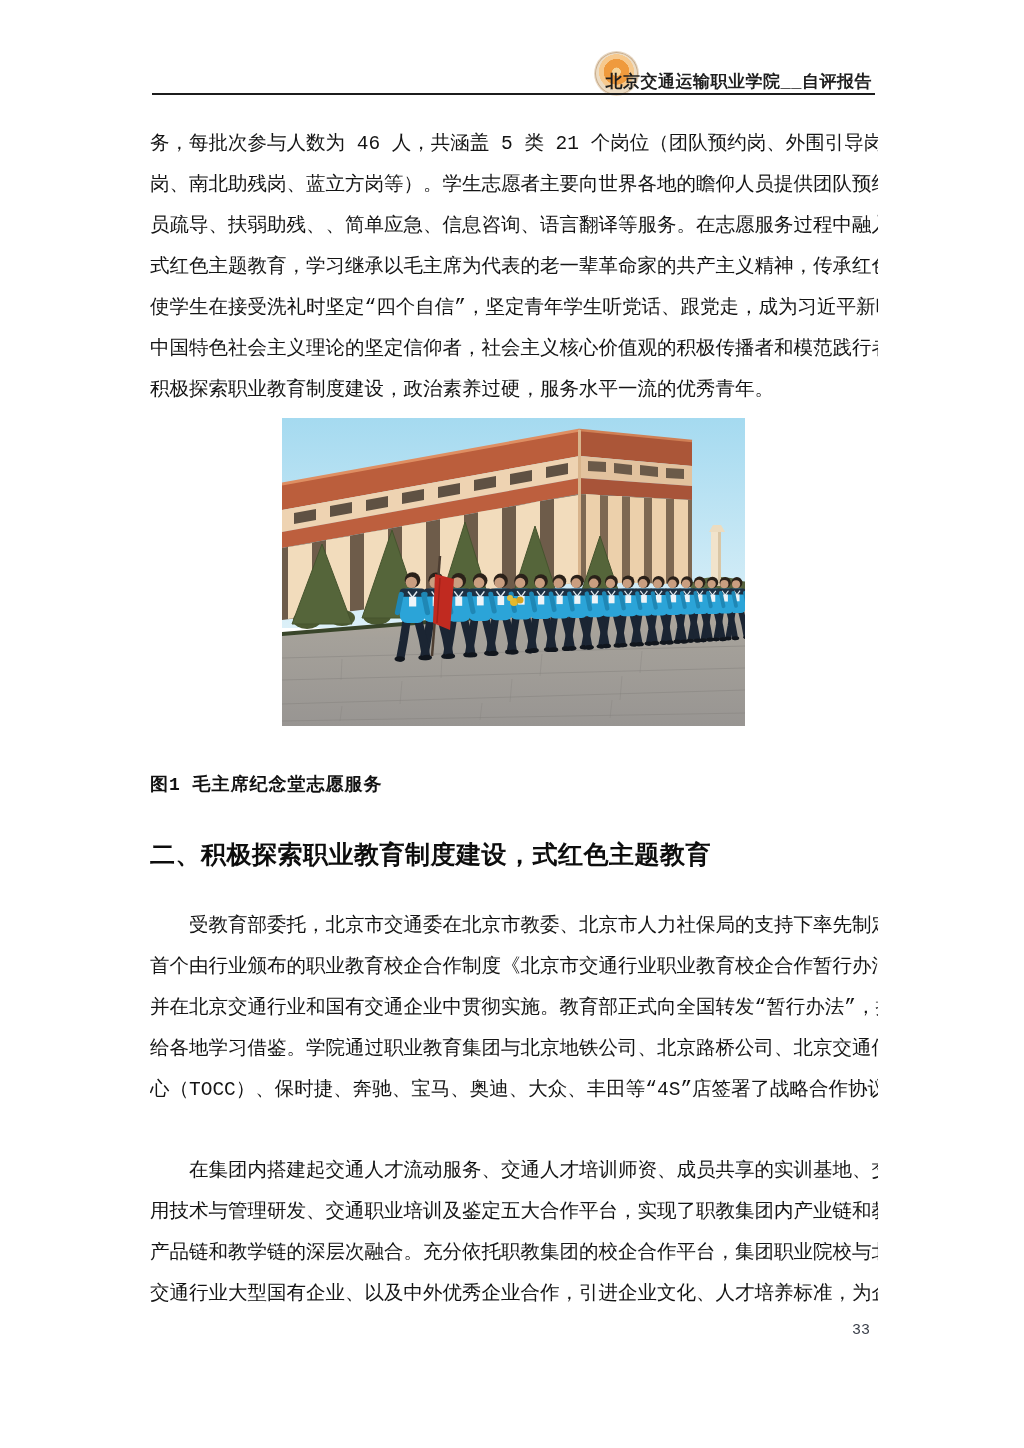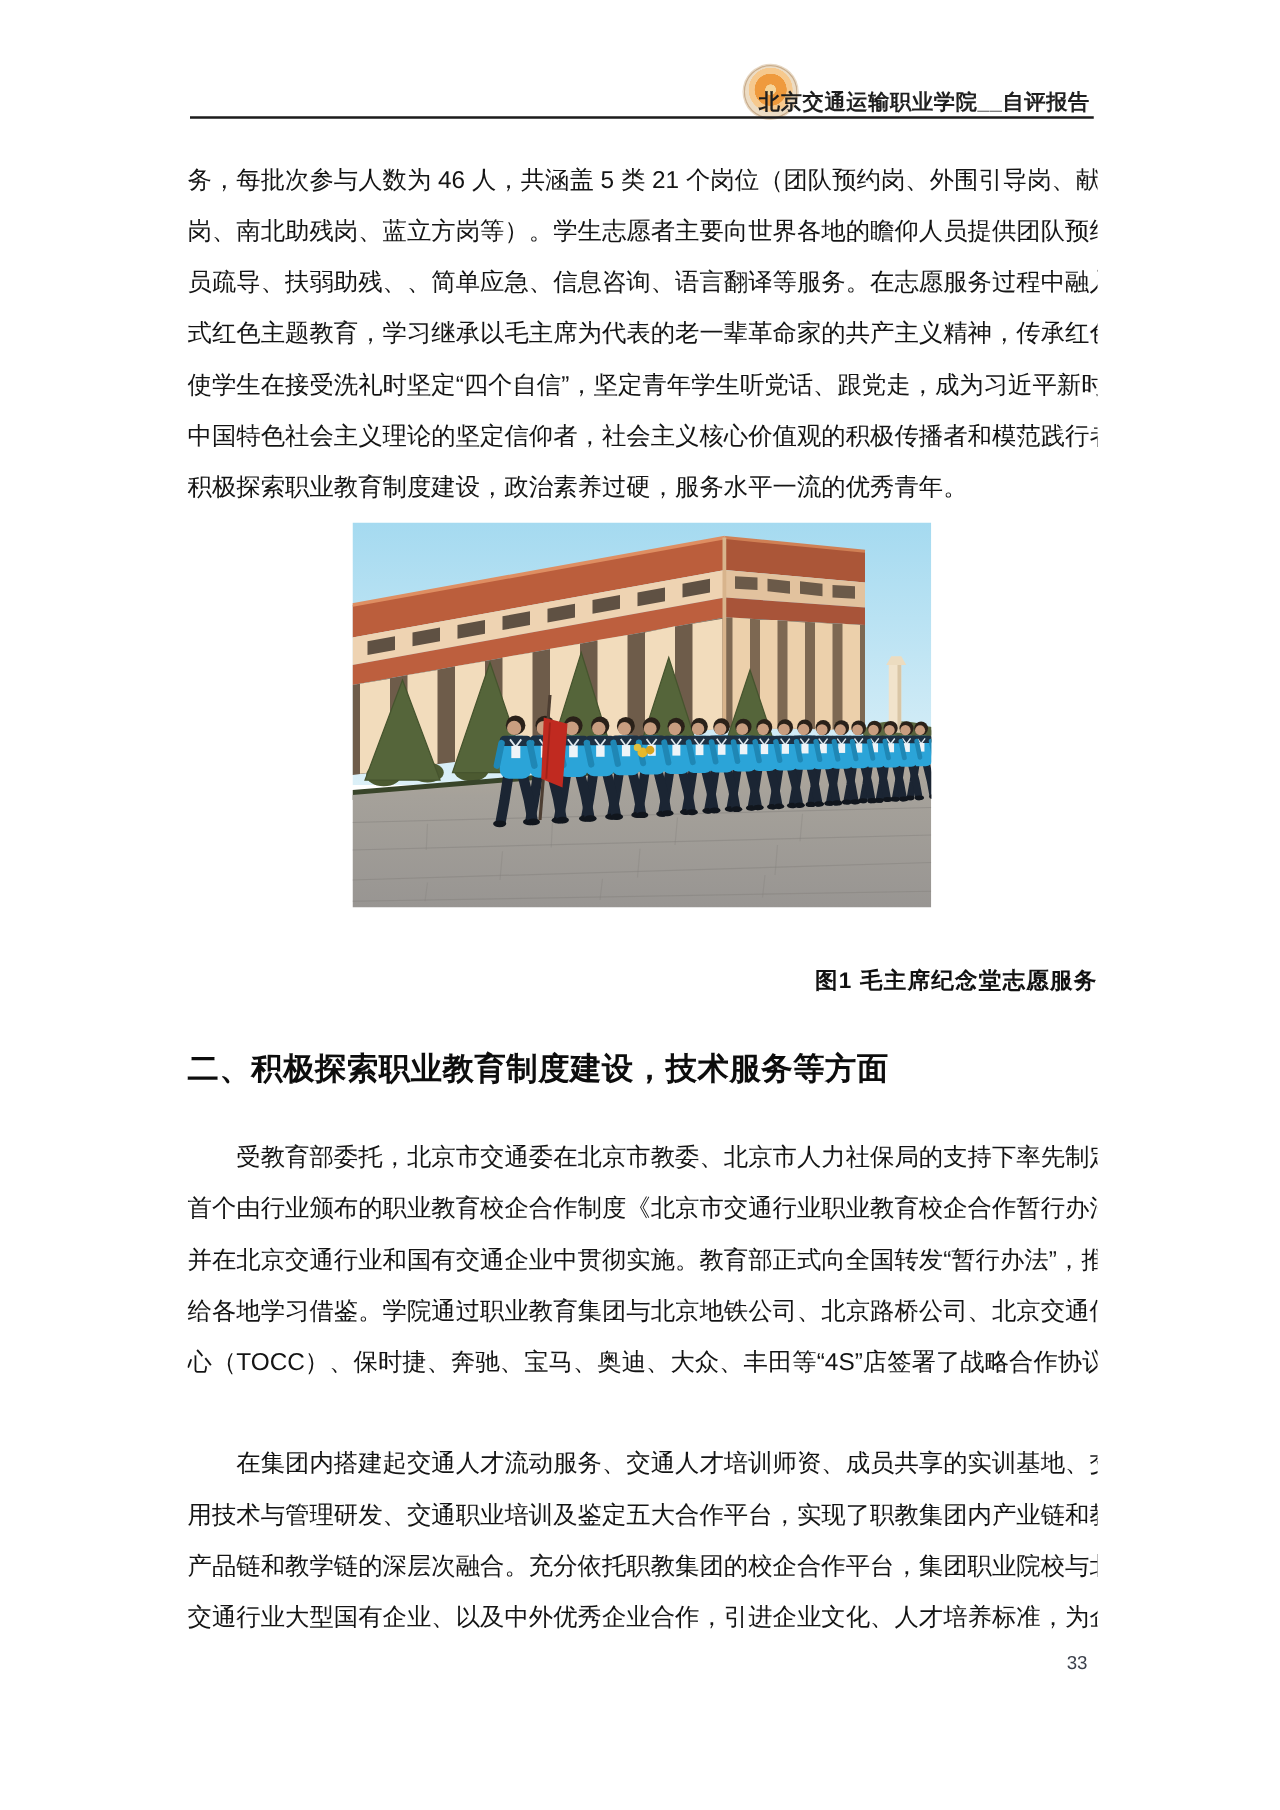--- a/index.html
+++ b/index.html
@@ -1,39 +1,39 @@
 <!DOCTYPE html>
 <html><head>
 <meta charset="utf-8">
 <style>
   html,body{margin:0;padding:0;background:#ffffff;}
   .page{
     position:relative;width:1024px;height:1448px;background:#ffffff;overflow:hidden;
-    font-family:Liberation Sans, sans-serif;color:#151515;
+    font-family:Liberation Mono, monospace;color:#151515;
   }
   
   .logo{
     position:absolute;left:595px;top:52px;width:43px;height:43px;border-radius:50%;
     background:radial-gradient(circle at 50% 46%,#f6d59a 0 13%,#ef9a3d 14% 40%,#f6c98e 41% 55%,#ecdcc4 56% 74%,#d9bb9b 75% 100%);
     box-shadow:inset 0 0 0 1px #c9ad8d, 0 0 0 1px #e7d8c4;
   }
   .hdr-title{
     position:absolute;top:70px;right:152px;font-size:17px;font-weight:bold;color:#1f1f1f;
     letter-spacing:0.5px;white-space:nowrap;
   }
   .hdr-rule{position:absolute;left:152px;top:93px;width:723px;height:2px;background:#1c1c1c;}
   
   .para{position:absolute;left:150px;width:728px;}
   .bline{
     height:41px;line-height:41px;font-size:19.5px;color:#141414;
     text-align:justify;text-align-last:justify;white-space:nowrap;overflow:hidden;
   }
   .bline.short{text-align-last:left;}
   .caption{
-    position:absolute;left:150px;top:772px;width:728px;text-align:right;
+    position:absolute;left:150px;top:772px;width:728px;text-align:left;
     font-size:18px;font-weight:bold;color:#111;letter-spacing:1px;
   }
   .section-heading{
     position:absolute;left:150px;top:838px;width:750px;
     font-size:25px;font-weight:bold;color:#0d0d0d;letter-spacing:0.5px;white-space:nowrap;
   }
   .page-number{position:absolute;top:1322px;right:154px;font-size:15px;color:#3a3f4a;}
   
   .figure{position:absolute;left:282px;top:418px;width:463px;height:308px;}
   .figure svg{display:block;width:100%;height:100%;}
@@ -211,21 +211,21 @@
       <polygon points="153,156 172,161 168,212 151,205" fill="#c02a20"></polygon>
       <path d="M158,160 L155,205" stroke="#a02118" stroke-width="1.5"></path>
       <circle cx="232" cy="184" r="4" fill="#e6b82c"></circle>
       <circle cx="238" cy="182" r="3.5" fill="#d9a51f"></circle>
       <circle cx="228" cy="180" r="3" fill="#e0c040"></circle>
     </svg>
   </div>
 
   <div class="caption">图1  毛主席纪念堂志愿服务</div>
 
-  <div class="section-heading">二、积极探索职业教育制度建设，技术服务等方面</div>
+  <div class="section-heading">二、积极探索职业教育制度建设，式红色主题教育</div>
 
   <div class="para" style="top:906px">
     <div class="bline">　　受教育部委托，北京市交通委在北京市教委、北京市人力社保局的支持下率先制定国内</div>
     <div class="bline">首个由行业颁布的职业教育校企合作制度《北京市交通行业职业教育校企合作暂行办法》，</div>
     <div class="bline">并在北京交通行业和国有交通企业中贯彻实施。教育部正式向全国转发“暂行办法”，推荐</div>
     <div class="bline">给各地学习借鉴。学院通过职业教育集团与北京地铁公司、北京路桥公司、北京交通信息中</div>
     <div class="bline">心（TOCC）、保时捷、奔驰、宝马、奥迪、大众、丰田等“4S”店签署了战略合作协议，在</div>
   </div>
 
   <div class="para" style="top:1151px">

